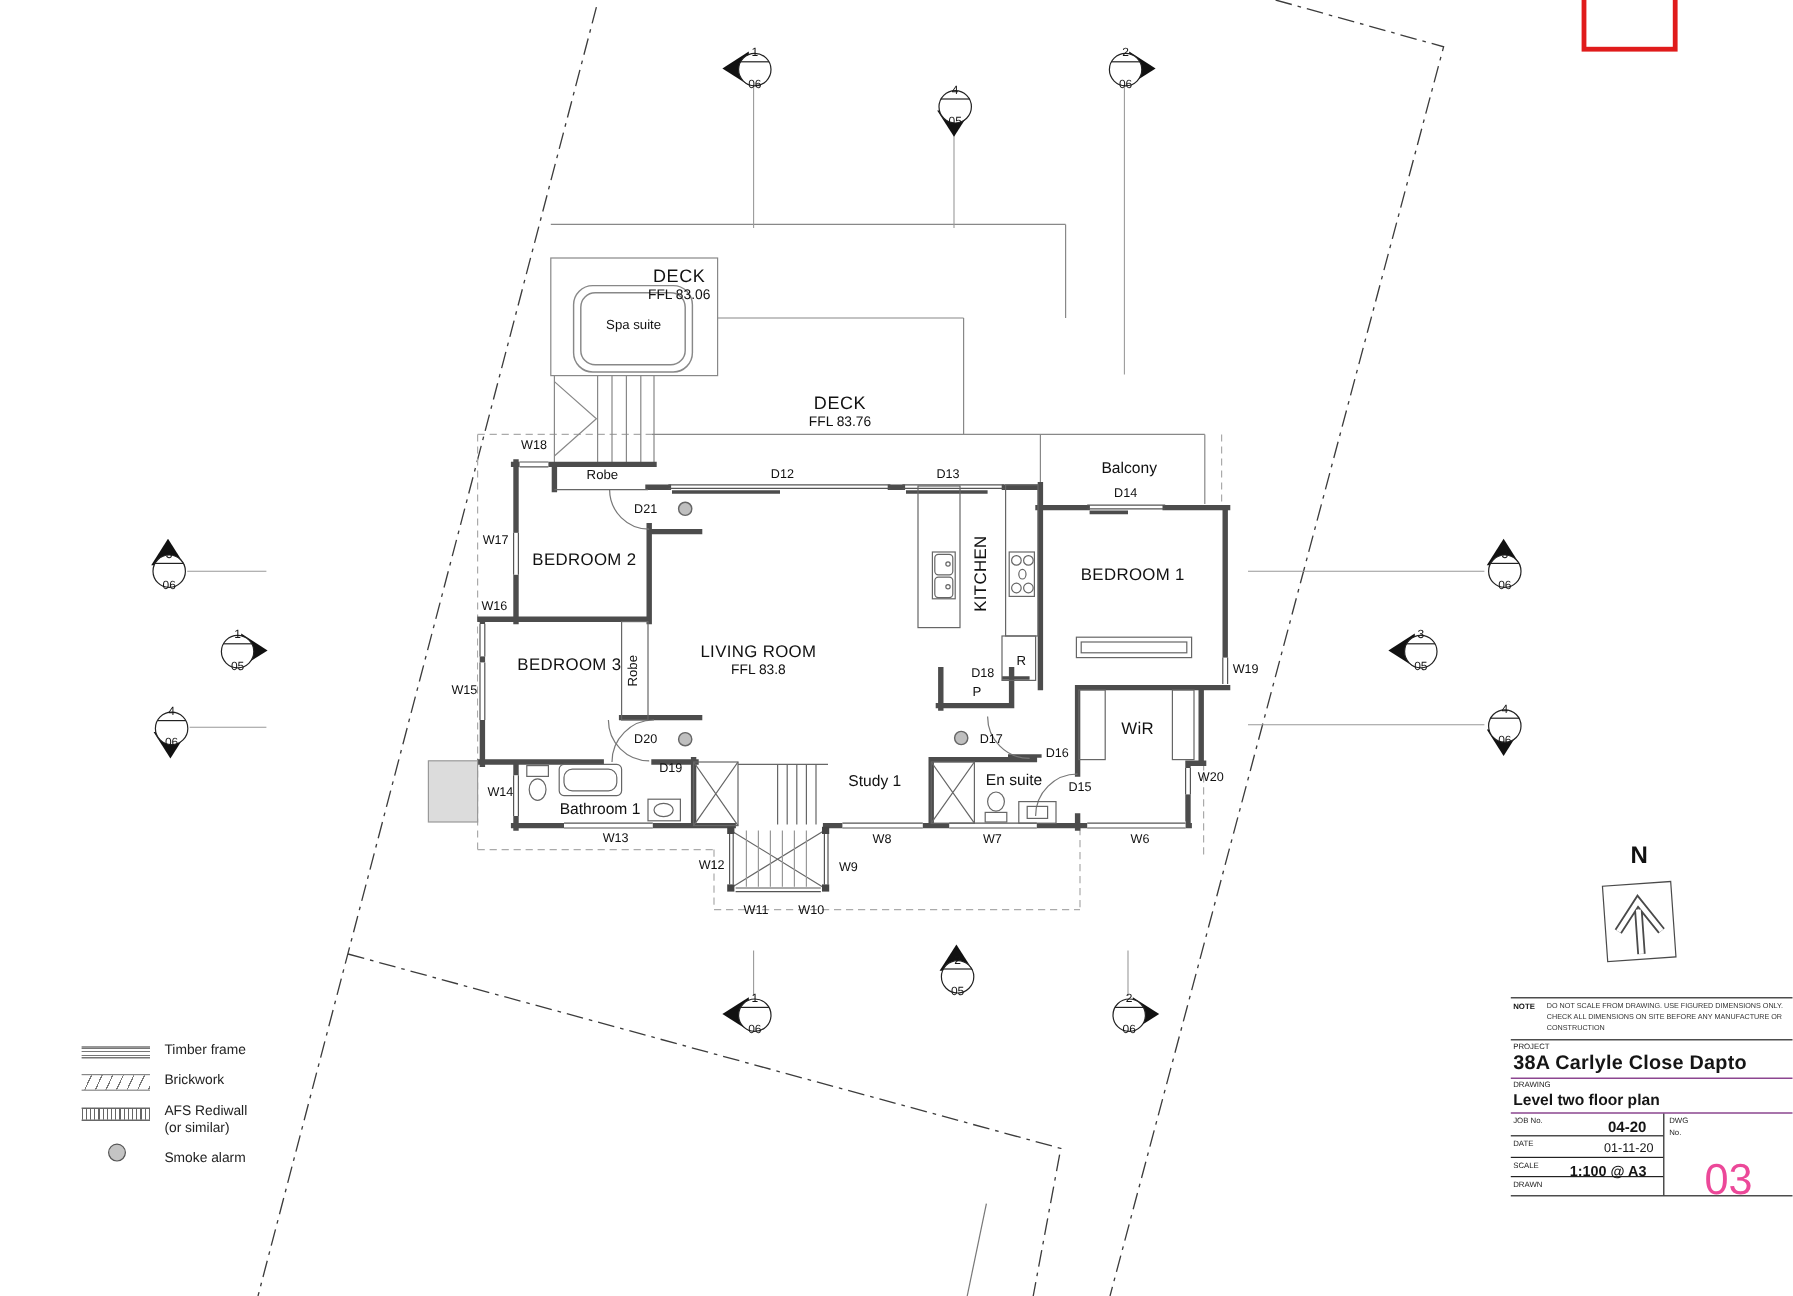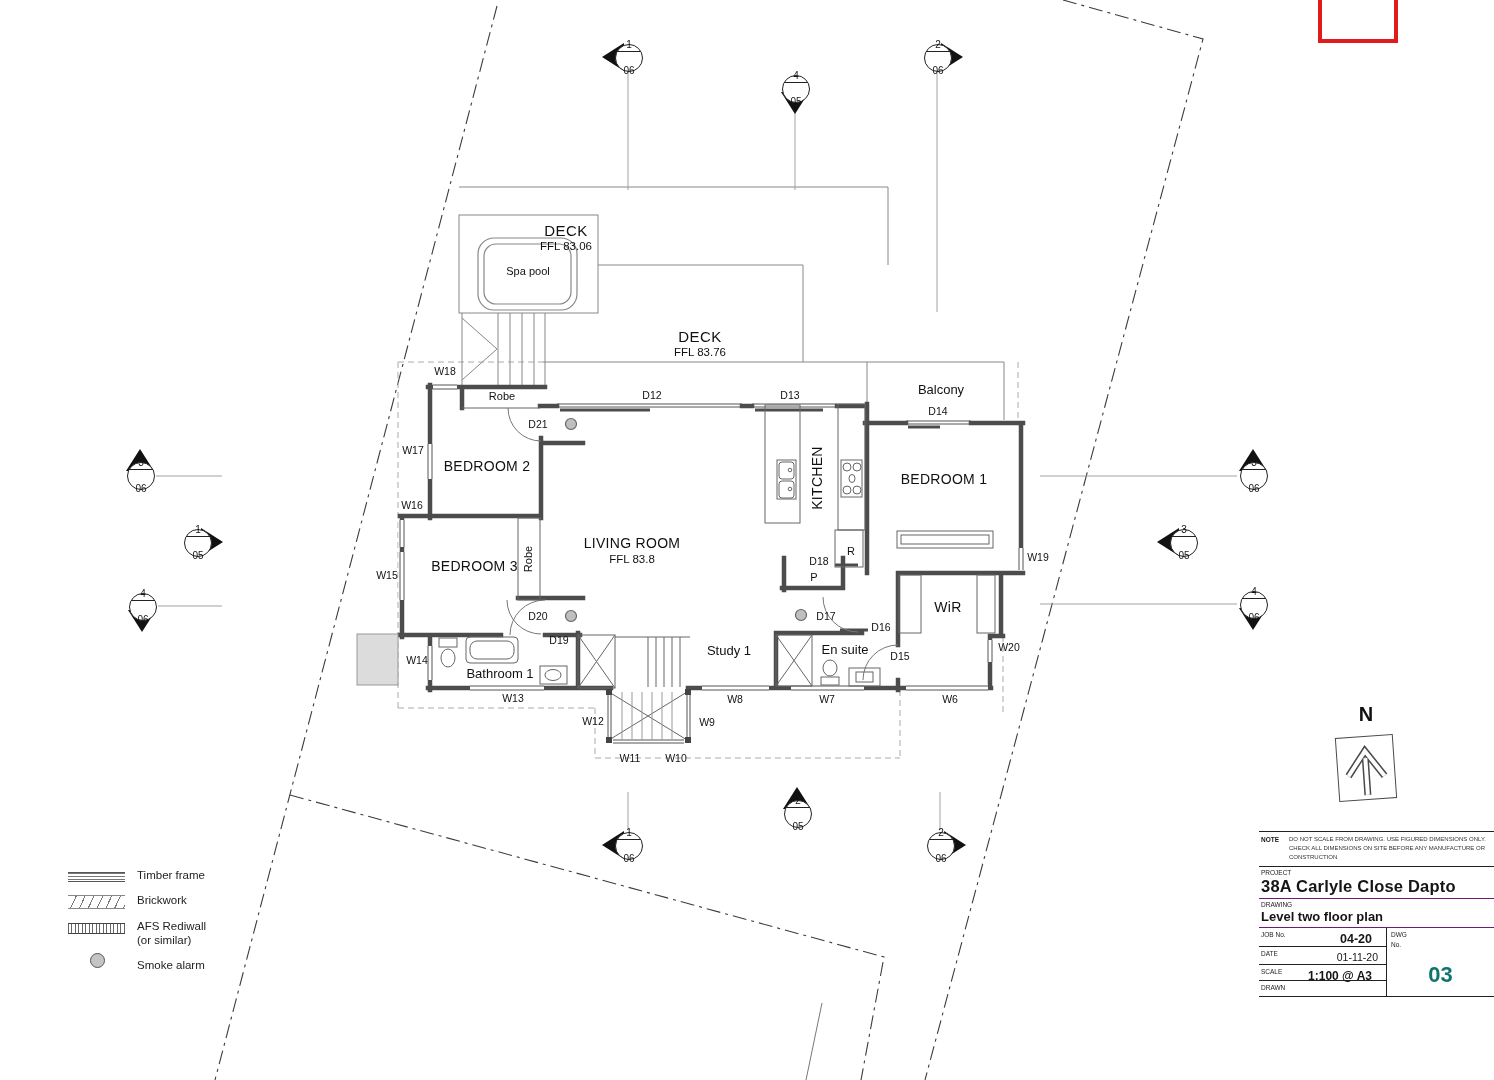--- a/index.html
+++ b/index.html
@@ -55,21 +55,21 @@
   .tb-left{width:127px;border-right:1px solid #222;}
   .tb-row{position:relative;border-bottom:1px solid #222;}
   .tb-row:last-child{border-bottom:none;}
   .tb-row .tb-lab{position:absolute;left:0;top:1px;}
   .tb-val{display:block;text-align:right;padding:4px 8px 2px 0;}
   .v-job{font-size:12.5px;font-weight:bold;padding-right:14px;}
   .v-date{font-size:10.5px;}
   .v-scale{font-size:12px;font-weight:bold;padding-right:14px;}
   .tb-right{flex:1;position:relative;}
   .tb-dwg{position:absolute;left:4px;top:2px;font-size:6.5px;line-height:1.6;color:#222;}
-  .tb-dwgno{position:absolute;left:50%;top:34px;transform:translateX(-50%);font-size:22px;color:#0f766e;font-weight:bold;}
+  .tb-dwgno{position:absolute;left:50%;top:34px;transform:translateX(-50%);font-size:36px;color:#ec4899;}
   .footer-note{position:absolute;left:380px;top:1025px;width:710px;text-align:center;font-size:11px;color:#222;}
 </style>
 </head>
 <body>
 
 <div class="sheet">
 
   <svg width="1494" height="1080" viewBox="0 0 1494 1080">
 
     <g stroke="#3c3c3c" stroke-width="1.1" fill="none" stroke-dasharray="14 5 3 5">
@@ -253,28 +253,28 @@
     <g stroke="#999" stroke-width="0.9" fill="none">
       <path d="M628,72 V190 M795,104 V190 M937,72 V312"></path>
       <path d="M156,476 H222 M158,606 H222"></path>
       <path d="M1040,476 H1237 M1040,604 H1237"></path>
       <path d="M628,792 V830 M940,792 V830"></path>
     </g>
   </svg>
 
   <div class="lbl deckname" style="left:566px;top:231px;">DECK</div>
   <div class="lbl ffl" style="left:566px;top:246px;">FFL 83.06</div>
-  <div class="lbl robe" style="left:528px;top:272px;">Spa pool</div>
+  <div class="lbl robe" style="left:528px;top:272px;">Spa suite</div>
   <div class="lbl deckname" style="left:700px;top:337px;">DECK</div>
   <div class="lbl ffl" style="left:700px;top:352px;">FFL 83.76</div>
   <div class="lbl room-sm" style="left:941px;top:390px;">Balcony</div>
   <div class="lbl robe" style="left:502px;top:397px;">Robe</div>
   <div class="lbl robe vert" style="left:529px;top:559px;">Robe</div>
   <div class="lbl room" style="left:487px;top:466px;">BEDROOM 2</div>
-  <div class="lbl room" style="left:466px;top:566px;padding-left:17px;">BEDROOM 3</div>
+  <div class="lbl room" style="left:466px;top:554px;padding-left:17px;">BEDROOM 3</div>
   <div class="lbl room" style="left:632px;top:543px;">LIVING ROOM</div>
   <div class="lbl ffl" style="left:632px;top:559px;">FFL 83.8</div>
   <div class="lbl room vert" style="left:817px;top:478px;">KITCHEN</div>
   <div class="lbl room" style="left:944px;top:479px;">BEDROOM 1</div>
   <div class="lbl room" style="left:948px;top:607px;">WiR</div>
   <div class="lbl room-sm" style="left:729px;top:651px;">Study 1</div>
   <div class="lbl room-sm" style="left:845px;top:650px;">En suite</div>
   <div class="lbl room-sm" style="left:500px;top:674px;">Bathroom 1</div>
   <div class="lbl robe" style="left:851px;top:552px;">R</div>
   <div class="lbl robe" style="left:814px;top:578px;">P</div>

